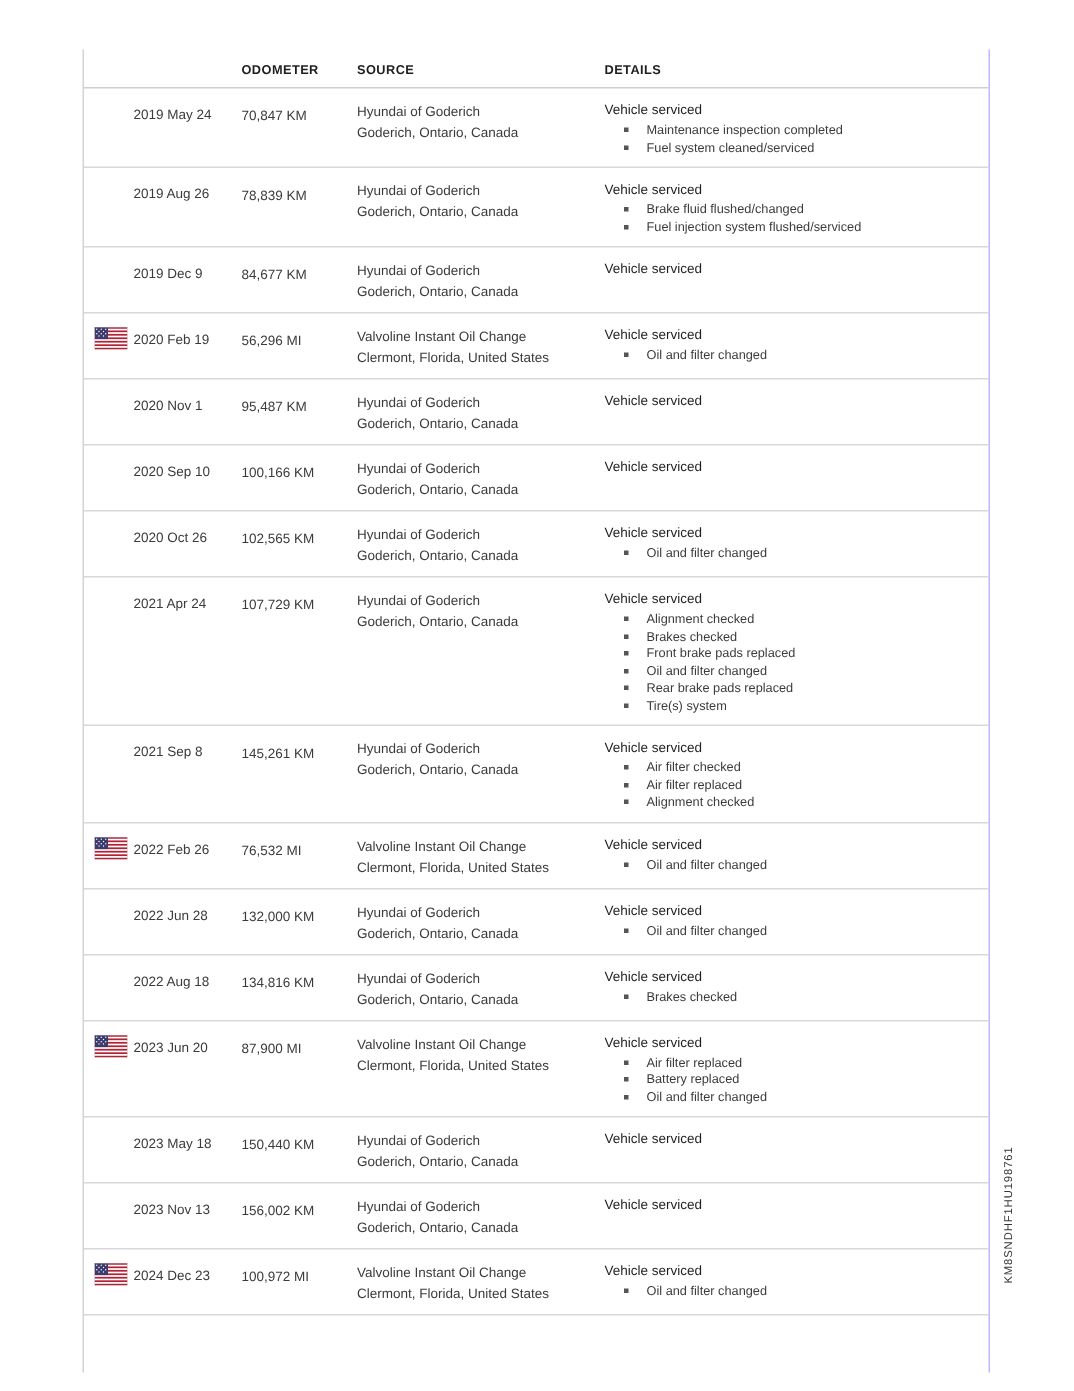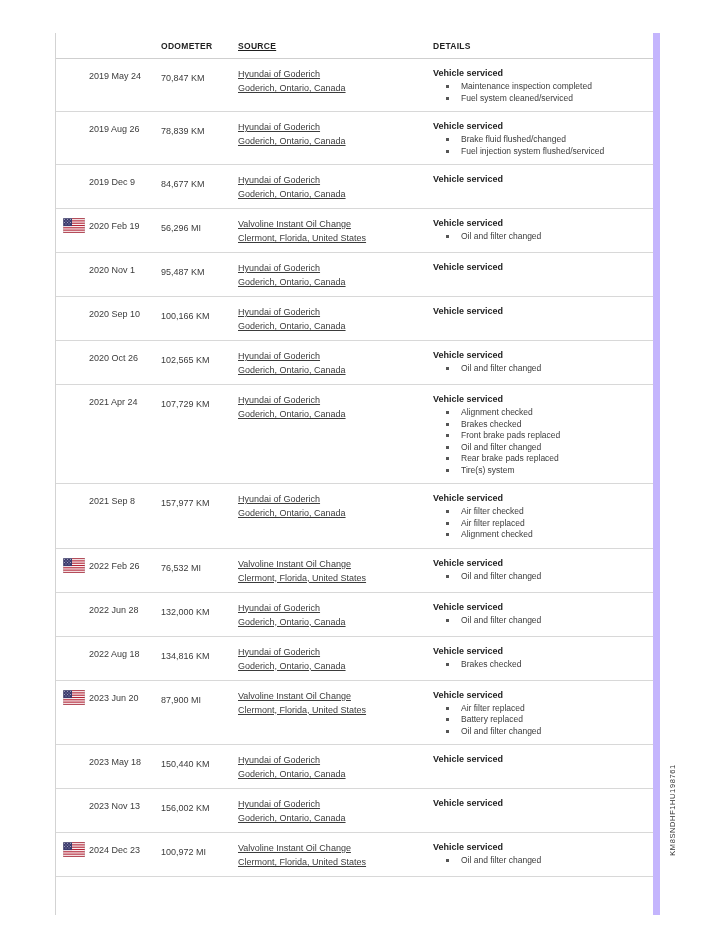--- a/index.html
+++ b/index.html
@@ -11,46 +11,46 @@
     color: #3b3b3b;
     overflow: hidden;
   }
   .page { position: absolute; inset: 0; background: #fff; }
 
   .history-table {
     position: absolute;
     left: 55px; top: 33px;
     width: 605px;
     border-left: 1px solid #d3d3d3;
-    border-right: 7px solid #c4b5fd;
+    border-right: 1px solid #c4b5fd;
     background: #fff;
   }
 
   .t-row {
     display: flex;
     align-items: flex-start;
     border-bottom: 1px solid #d8d8d8;
     padding: 8px 0 7px 0;
   }
 
   .head-row { padding: 7px 0 6px 0; border-bottom: 1px solid #cfcfcf; }
   .head-cell {
     font-size: 8.5px; font-weight: bold; color: #1f1f1f;
     letter-spacing: 0.3px; line-height: 12px;
   }
 
   .col-date { width: 105px; display: flex; align-items: flex-start; padding-left: 7px; }
   .flag-slot { width: 22px; margin-right: 4px; flex: none; margin-top: 1px; }
   .col-odo  { width: 77px; }
-  .col-src  { width: 195px; text-decoration: underline; }
+  .col-src  { width: 165px; }
   .col-det  { flex: 1; padding-right: 6px; }
 
   .date-text, .odo-text { font-size: 9px; line-height: 12px; color: #3b3b3b; margin-top: 3px; }
   .src-name, .src-loc { font-size: 9px; line-height: 14px; color: #3b3b3b; }
-  .det-title { font-size: 9px; font-weight: bold; color: #1f1f1f; line-height: 13px; }
+  .det-title { font-size: 9px; font-weight: normal; color: #1f1f1f; line-height: 13px; }
 
   ul.det-list { list-style: none; margin-top: 1px; }
   ul.det-list li {
     display: flex; align-items: flex-end;
     font-size: 8.5px; line-height: 11.5px; color: #3b3b3b;
   }
   ul.det-list .bullet {
     flex: none;
     width: 3px; height: 3px; background: #555;
     margin-left: 13px; margin-right: 12px;
@@ -495,21 +495,21 @@
                   <circle cx="7.5" cy="4.5" r="0.45"></circle>
             <circle cx="3" cy="6" r="0.45"></circle>
                   <circle cx="6" cy="6" r="0.45"></circle>
           </g>
           <rect width="22" height="15" fill="none" stroke="#b9b9b9" stroke-width="0.6"></rect>
         </svg>
       </span>
       <span class="date-text">2021 Sep 8</span>
     </div>
     <div class="col-odo">
-      <span class="odo-text">157,977 KM</span>
+      <span class="odo-text">145,261 KM</span>
     </div>
     <div class="col-src">
       <div class="src-name">Hyundai of Goderich</div>
       <div class="src-loc">Goderich, Ontario, Canada</div>
     </div>
     <div class="col-det">
       <div class="det-title">Vehicle serviced</div>
       <ul class="det-list">
               <li>
                 <span class="bullet"></span>

